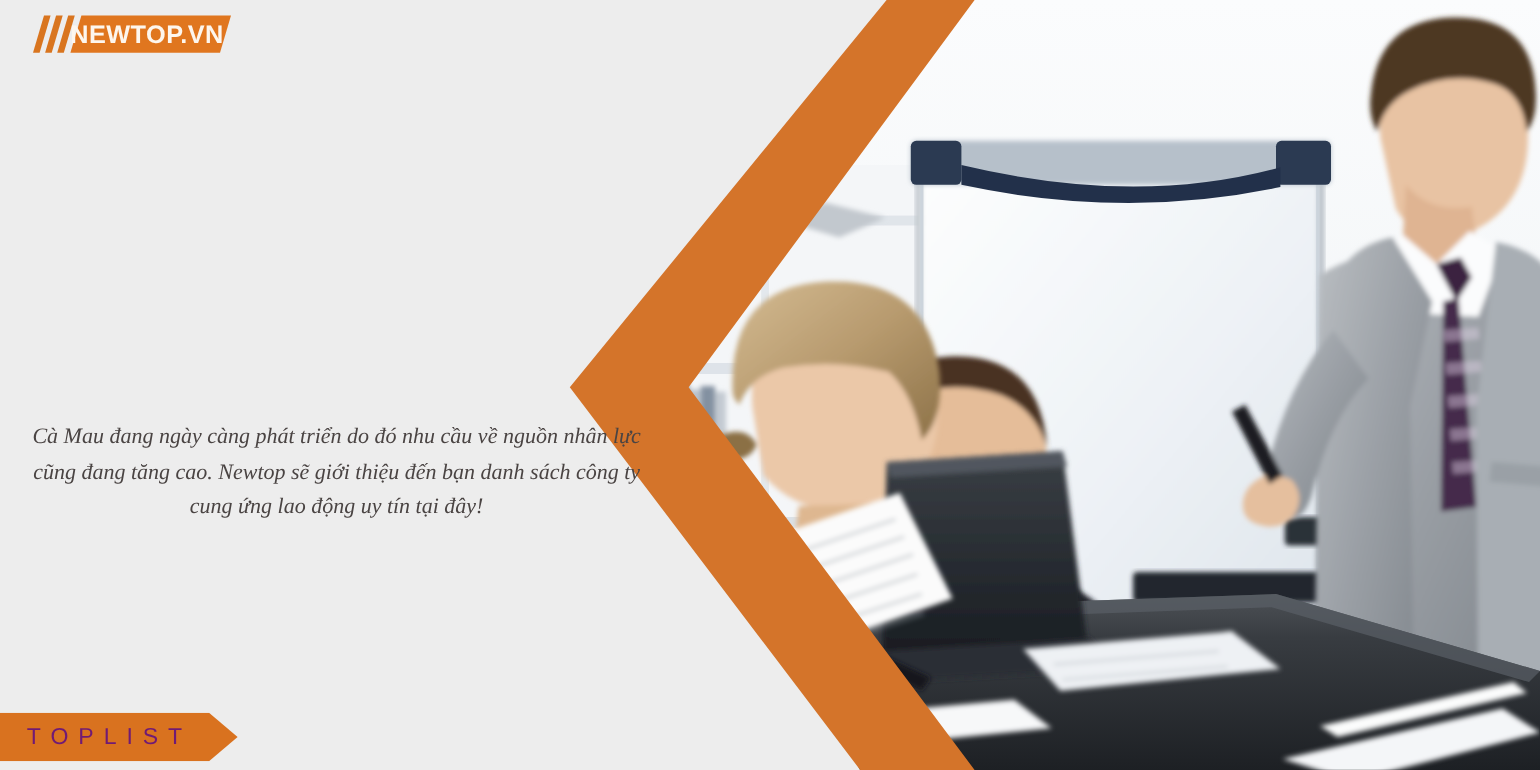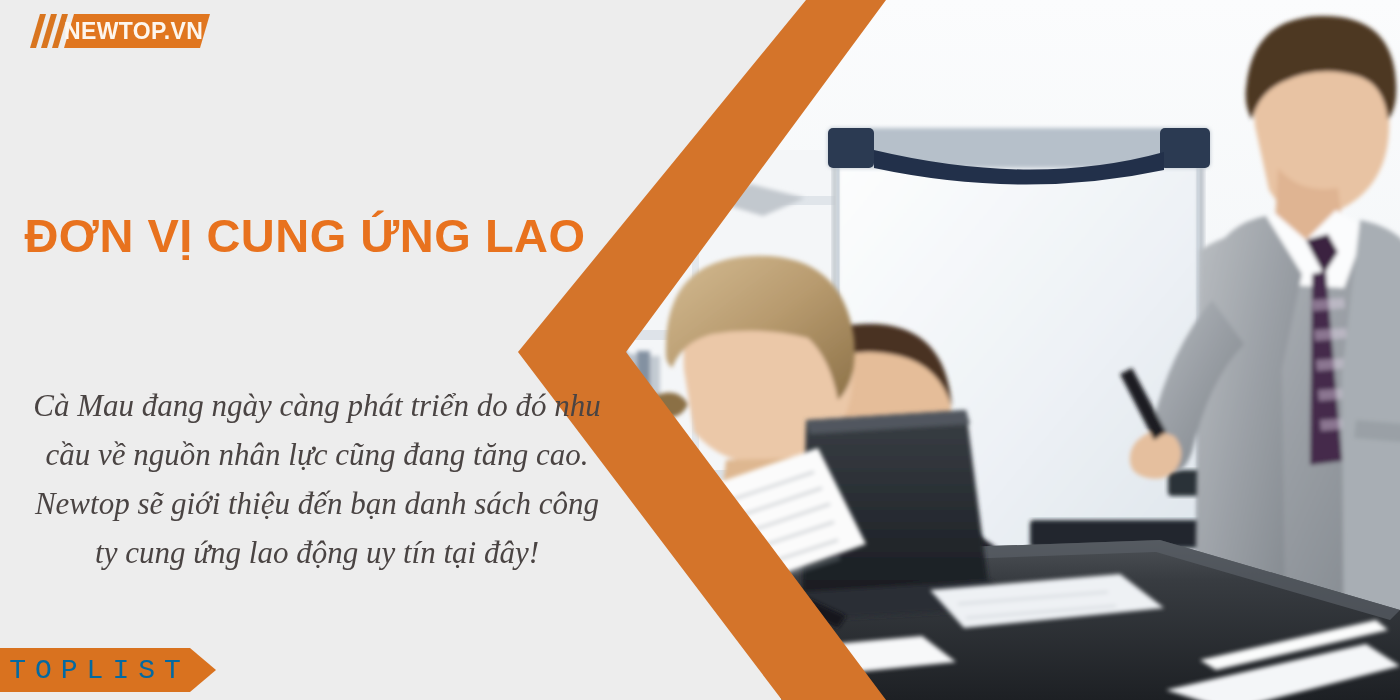--- a/index.html
+++ b/index.html
@@ -53,40 +53,40 @@
     position:absolute;left:0;top:207px;width:610px;
     text-align:center;
     color:#e8721e;
     font-family:"Liberation Sans",sans-serif;
     font-weight:bold;
     font-size:47px;
     line-height:1.22;
     letter-spacing:.5px;
   }
   .lede{
-    position:absolute;left:20px;top:382px;width:594px;
+    position:absolute;left:9px;top:382px;width:594px;
     text-align:center;
     color:#4a4443;
     font-family:"Liberation Serif","DejaVu Serif",serif;
     font-style:italic;
-    font-size:31px;
+    font-size:20px;
     line-height:1.58;
   }
 
   
   .toplist{
     position:absolute;left:0;top:648px;width:218px;height:44px;
   }
   .toplist svg{display:block;width:218px;height:44px;}
   .toplist-label{
     position:absolute;left:0;top:648px;width:190px;height:44px;
     display:flex;align-items:center;justify-content:center;
-    color:#0369a1;
-    font-size:28px;letter-spacing:9px;
-    font-family:Liberation Mono, monospace;
+    color:#701a75;
+    font-size:21px;letter-spacing:9px;
+    font-family:Liberation Sans, sans-serif;
     text-indent:9px;
   }
 </style>
 </head>
 <body>
 
 <div class="banner">
 
   <div class="photo">
     <svg viewBox="0 0 800 700" xmlns="http://www.w3.org/2000/svg" aria-hidden="true">
@@ -306,21 +306,20 @@
       </g>
       <path d="M54 4 L190 4 L180 38 L44 38 Z" fill="#e0761f"></path>
     </svg>
   </div>
   <div class="logo-text">
     <span>NEWTOP.VN</span>
   </div>
 
   <div class="left-col">
     <div class="headline">
-      <div>ĐƠN VỊ CUNG ỨNG LAO</div>
     </div>
     <div class="lede">Cà Mau đang ngày càng phát triển do đó nhu cầu về nguồn nhân lực cũng đang tăng cao. Newtop sẽ giới thiệu đến bạn danh sách công ty cung ứng lao động uy tín tại đây!</div>
   </div>
 
   <div class="toplist">
     <svg viewBox="0 0 218 44" xmlns="http://www.w3.org/2000/svg" aria-hidden="true">
       <path d="M0 0 L190 0 L216 22 L190 44 L0 44 Z" fill="#d9721f"></path>
     </svg>
   </div>
   <div class="toplist-label">TOPLIST</div>

